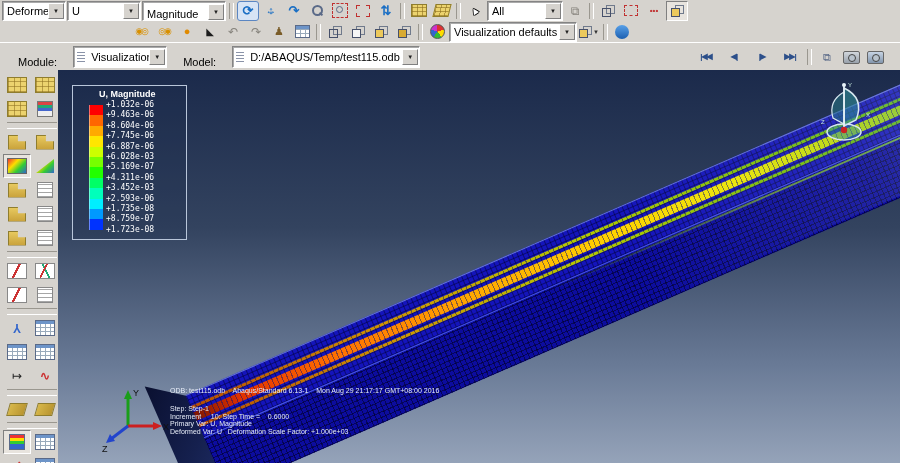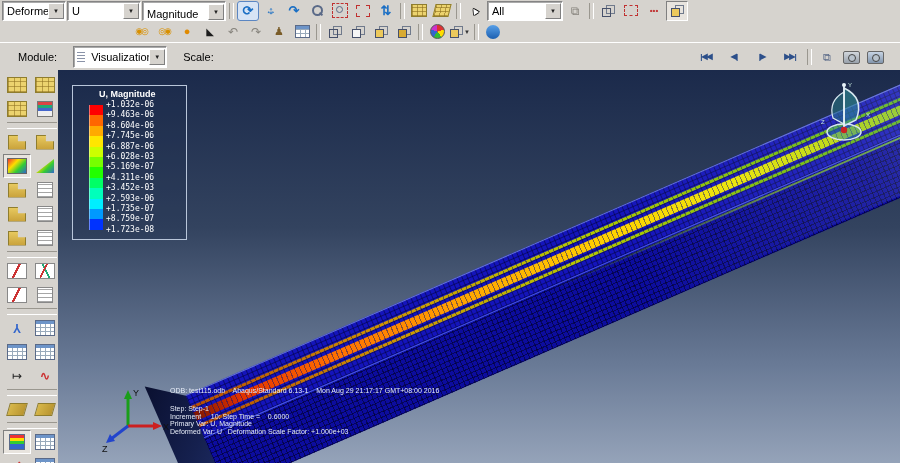--- a/index.html
+++ b/index.html
@@ -269,38 +269,47 @@
       <span class="tbtn  k-cubey">
         <span class="ic"></span>
       </span>
       <span class="tbtn  k-cubed">
         <span class="ic"></span>
       </span>
       <span class="sep"></span>
       <span class="tbtn  k-palette">
         <span class="ic"></span>
       </span>
+      <span class="combo" style="width: 126px;">
+        <span class="combo-val">Visualization defaults</span>
+        <span class="combo-arrow">▼</span>
+      </span>
       <span class="tbtn  k-cubey">
         <span class="ic"></span>
         <span class="drop">▼</span>
       </span>
       <span class="sep"></span>
       <span class="tbtn  k-info">
         <span class="ic"></span>
       </span>
     </div>
   <div id="modulebar" class="tbar">
-    <span id="mb-left" style="display:flex;align-items:center;gap:12px;">
+    <span id="mb-left" style="display:flex;align-items:flex-end;gap:12px;">
         <span class="bar-label">Module:</span>
         <span class="combo" style="width: 92px;">
           <span class="mini"></span>
           <span class="combo-val">Visualization</span>
           <span class="combo-arrow">▼</span>
         </span>
-        <span class="bar-label">Scale:</span>
+        <span class="bar-label">Model:</span>
+        <span class="combo" style="width: 186px;">
+          <span class="mini"></span>
+          <span class="combo-val">D:/ABAQUS/Temp/test115.odb</span>
+          <span class="combo-arrow">▼</span>
+        </span>
       </span>
     <span class="mb-right" id="mb-right">
         <span class="tbtn pbtn k-glyph">
           <span class="ic">|◀◀</span>
         </span>
         <span class="tbtn pbtn k-glyph">
           <span class="ic">◀|</span>
         </span>
         <span class="tbtn pbtn k-glyph">
           <span class="ic">|▶</span>
@@ -482,21 +491,21 @@
             <div class="legend-value">+1.032e-06</div>
             <div class="legend-value">+9.463e-06</div>
             <div class="legend-value">+8.604e-06</div>
             <div class="legend-value">+7.745e-06</div>
             <div class="legend-value">+6.887e-06</div>
             <div class="legend-value">+6.028e-03</div>
             <div class="legend-value">+5.169e-07</div>
             <div class="legend-value">+4.311e-06</div>
             <div class="legend-value">+3.452e-03</div>
             <div class="legend-value">+2.593e-06</div>
-            <div class="legend-value">+1.735e-07</div>
+            <div class="legend-value">+1.735e-08</div>
             <div class="legend-value">+8.759e-07</div>
             <div class="legend-value">+1.723e-08</div>
           </div>
       </div>
     </div>
 
     <div id="odbline" class="vtext">ODB: test115.odb    Abaqus/Standard 6.13-1    Mon Aug 29 21:17:17 GMT+08:00 2016</div>
     <div id="stateblock" class="vtext"><div>Step: Step-1</div><div>Increment     10: Step Time =    0.6000</div><div>Primary Var: U, Magnitude</div><div>Deformed Var: U   Deformation Scale Factor: +1.000e+03</div></div>
 
     <svg id="triad" width="72" height="72" viewBox="0 0 72 72">

